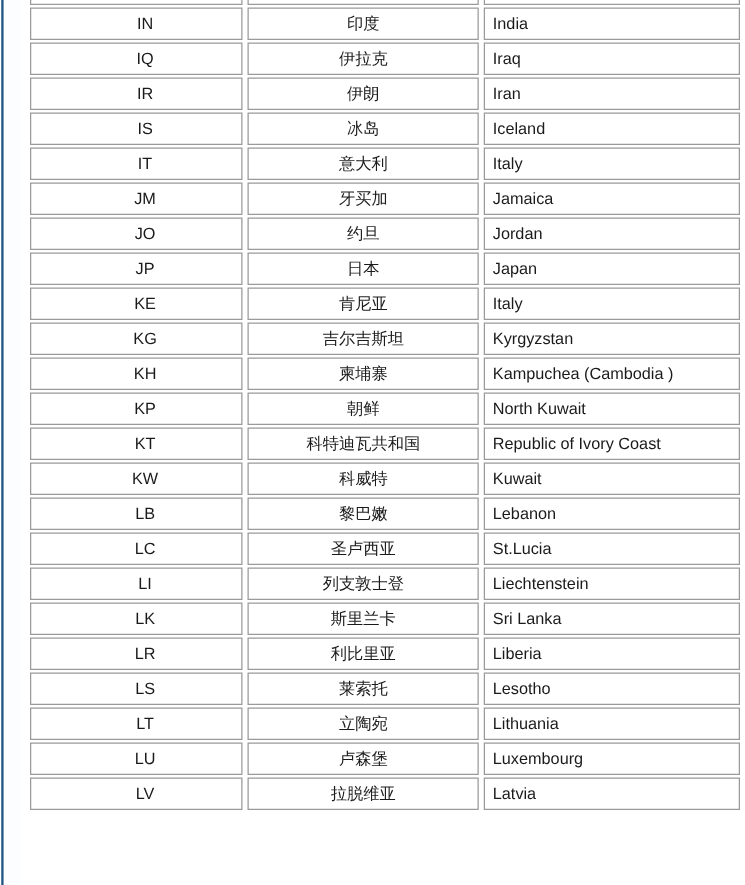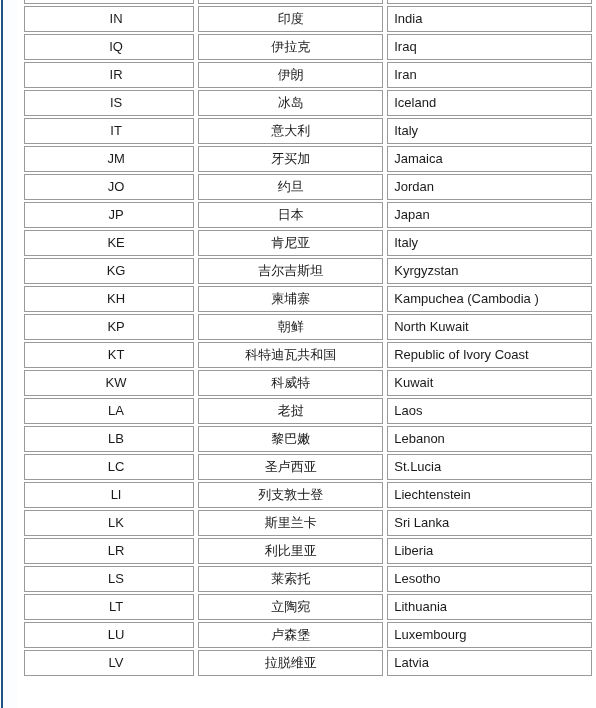--- a/index.html
+++ b/index.html
@@ -163,25 +163,20 @@
           <td class="col-code">KT</td>
           <td class="col-zh">科特迪瓦共和国</td>
           <td class="col-en">Republic of Ivory Coast</td>
         </tr>
         <tr>
           <td class="col-code">KW</td>
           <td class="col-zh">科威特</td>
           <td class="col-en">Kuwait</td>
         </tr>
         <tr>
-          <td class="col-code">LA</td>
-          <td class="col-zh">老挝</td>
-          <td class="col-en">Laos</td>
-        </tr>
-        <tr>
           <td class="col-code">LB</td>
           <td class="col-zh">黎巴嫩</td>
           <td class="col-en">Lebanon</td>
         </tr>
         <tr>
           <td class="col-code">LC</td>
           <td class="col-zh">圣卢西亚</td>
           <td class="col-en">St.Lucia</td>
         </tr>
         <tr>

